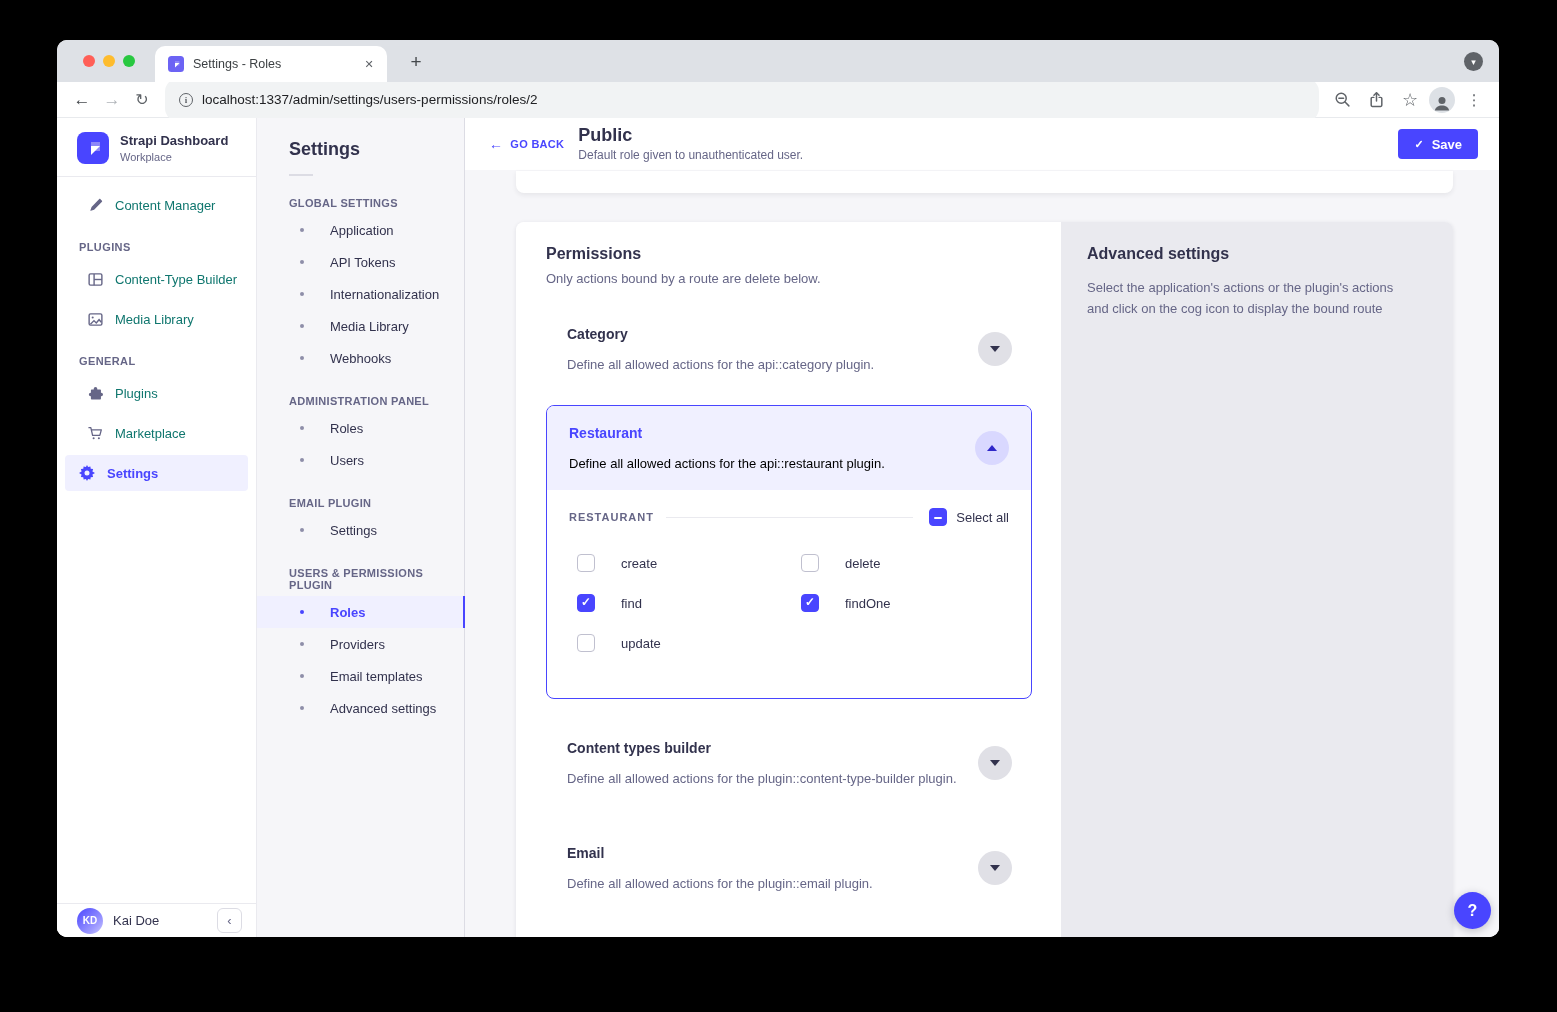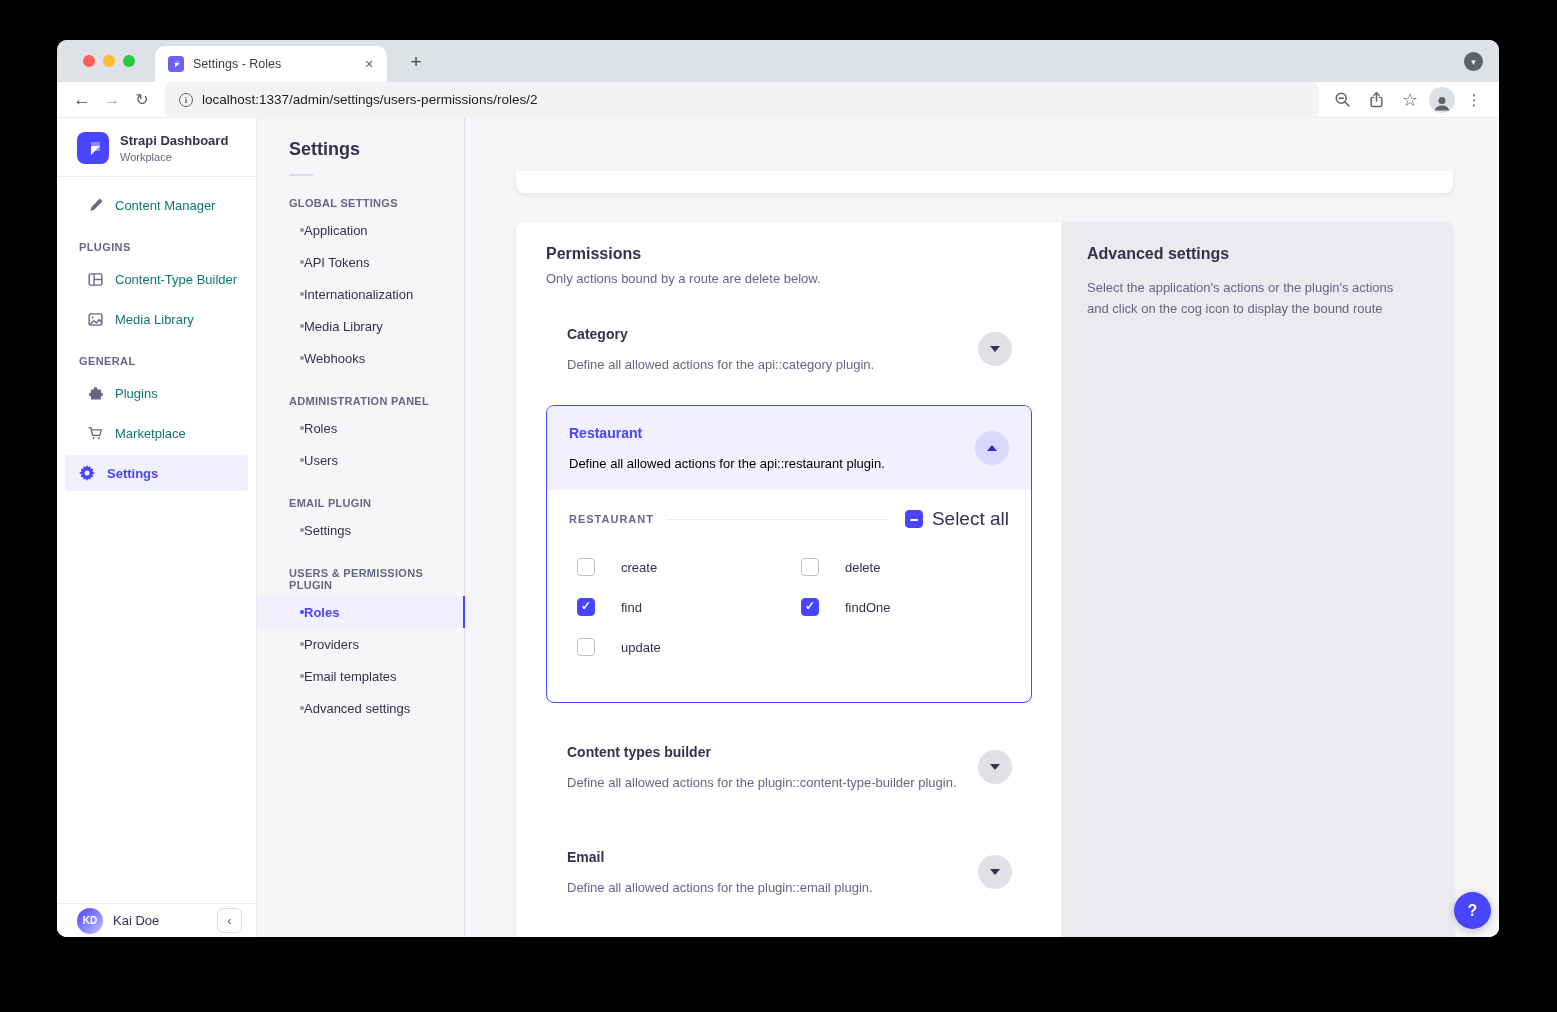--- a/index.html
+++ b/index.html
@@ -49,21 +49,21 @@
   .sidebar-footer { position:absolute; left:0; right:0; bottom:0; height:34px; border-top:1px solid #eaeaef; display:flex; align-items:center; gap:10px; padding:0 14px 0 20px; background:#fff; }
   .kd-avatar { width:26px; height:26px; border-radius:50%; background:linear-gradient(135deg,#4945ff 0%,#9d99ff 70%,#cac8ff 100%); color:#fff; font-size:10px; font-weight:700; display:flex; align-items:center; justify-content:center; }
   .kd-name { font-size:13px; color:#32324d; }
   .collapse-btn { margin-left:auto; width:25px; height:25px; border:1px solid #dcdce4; border-radius:6px; background:#fff; color:#666687; font-size:13px; display:flex; align-items:center; justify-content:center; }
 
   
   .subnav { width:208px; flex:0 0 208px; background:#f6f6f9; border-right:1px solid #dcdce4; position:relative; padding-top:21px; }
   .subnav-title { font-size:18px; font-weight:700; color:#32324d; padding-left:32px; }
   .subnav-rule { width:24px; height:2px; background:#dcdce4; margin:14px 0 0 32px; }
   .subnav-sec-label { font-size:11px; font-weight:700; color:#666687; letter-spacing:.3px; padding:21px 0 5px 32px; }
-  .subnav-item { position:relative; display:flex; align-items:center; gap:0; height:32px; padding-left:43px; font-size:13px; color:#32324d; }
+  .subnav-item { position:relative; display:flex; align-items:center; gap:26px; height:32px; padding-left:43px; font-size:13px; color:#32324d; }
   .subnav-item .dot { width:4px; height:4px; border-radius:50%; background:#8e8ea9; flex:0 0 4px; }
   .subnav-item.active { background:#f0f0ff; color:#4945ff; font-weight:600; }
   .subnav-item.active .dot { background:#4945ff; }
   .subnav-item.active::after { content:""; position:absolute; right:-1px; top:0; bottom:0; width:2px; background:#4945ff; }
 
   
   .content { flex:1; position:relative; background:#f6f6f9; overflow:hidden; }
   .content-header { height:52px; background:#fff; display:flex; align-items:center; padding:0 21px 0 24px; }
   .goback { display:flex; align-items:center; gap:7px; color:#4945ff; font-size:11px; font-weight:700; letter-spacing:.3px; }
   .goback .arr { font-size:14px; font-weight:400; line-height:1; }
@@ -95,21 +95,21 @@
   .acc-exp-header .acc-title { color:#4945ff; }
   .acc-exp-header .acc-sub { color:#000000; }
   .acc-body { padding:18px 22px 46px; }
   .selall-row { display:flex; align-items:center; }
   .group-label { font-size:11px; font-weight:700; color:#666687; letter-spacing:1px; }
   .rule { flex:1; height:1px; background:#eaeaef; margin:0 16px 0 12px; }
   .cb { width:18px; height:18px; border-radius:4px; border:1px solid #c0c0cf; background:#fff; flex:0 0 18px; position:relative; }
   .cb.checked, .cb.indet { background:#4945ff; border-color:#4945ff; }
   .cb.checked::after { content:"✓"; position:absolute; color:#fff; font-size:12px; font-weight:700; left:50%; top:50%; transform:translate(-50%,-54%); }
   .cb.indet::after { content:""; position:absolute; left:4px; right:4px; top:7.5px; height:2.5px; border-radius:1px; background:#fff; }
-  .selall-label { font-size:19px; color:#32324d; margin-left:9px; }
+  .selall-label { font-size:13px; color:#32324d; margin-left:9px; }
   .cb-grid { display:grid; grid-template-columns:224px 224px; row-gap:22px; margin:28px 0 0 8px; }
   .cb-item { display:flex; align-items:center; gap:26px; }
   .cb-item .lbl { font-size:13px; color:#32324d; }
 
   .mt-cat { margin-top:40px; }
   .mt-ctb { margin-top:41px; }
   .mt-email { margin-top:59px; }
   .mt-i18n { margin-top:60px; }
 
   .adv-panel { flex:1; background:#eaeaef; padding:23px 26px; }
@@ -327,20 +327,34 @@
           <span class="dot"></span>
           <span>Email templates</span>
         </div>
       <div class="subnav-item">
           <span class="dot"></span>
           <span>Advanced settings</span>
         </div>
     </nav>
 
     <main class="content">
+      <div class="content-header">
+        <a class="goback">
+          <span class="arr ico-larr"></span>
+          <span>GO BACK</span>
+        </a>
+        <div class="role-head">
+          <div class="role-title">Public</div>
+          <div class="role-sub">Default role given to unauthenticated user.</div>
+        </div>
+        <button class="save-btn">
+          <span class="chk">✓</span>
+          <span>Save</span>
+        </button>
+      </div>
 
       <div class="fragment-card"></div>
 
       <div class="panels">
 
         <section class="perm-panel">
           <h2 class="perm-title">Permissions</h2>
           <p class="perm-sub">Only actions bound by a route are delete below.</p>
 
           <div class="acc-row mt-cat">

